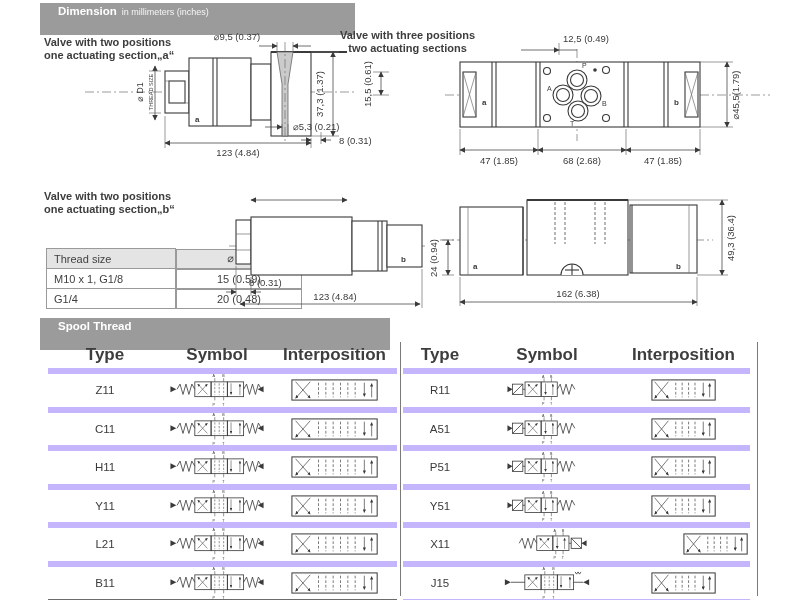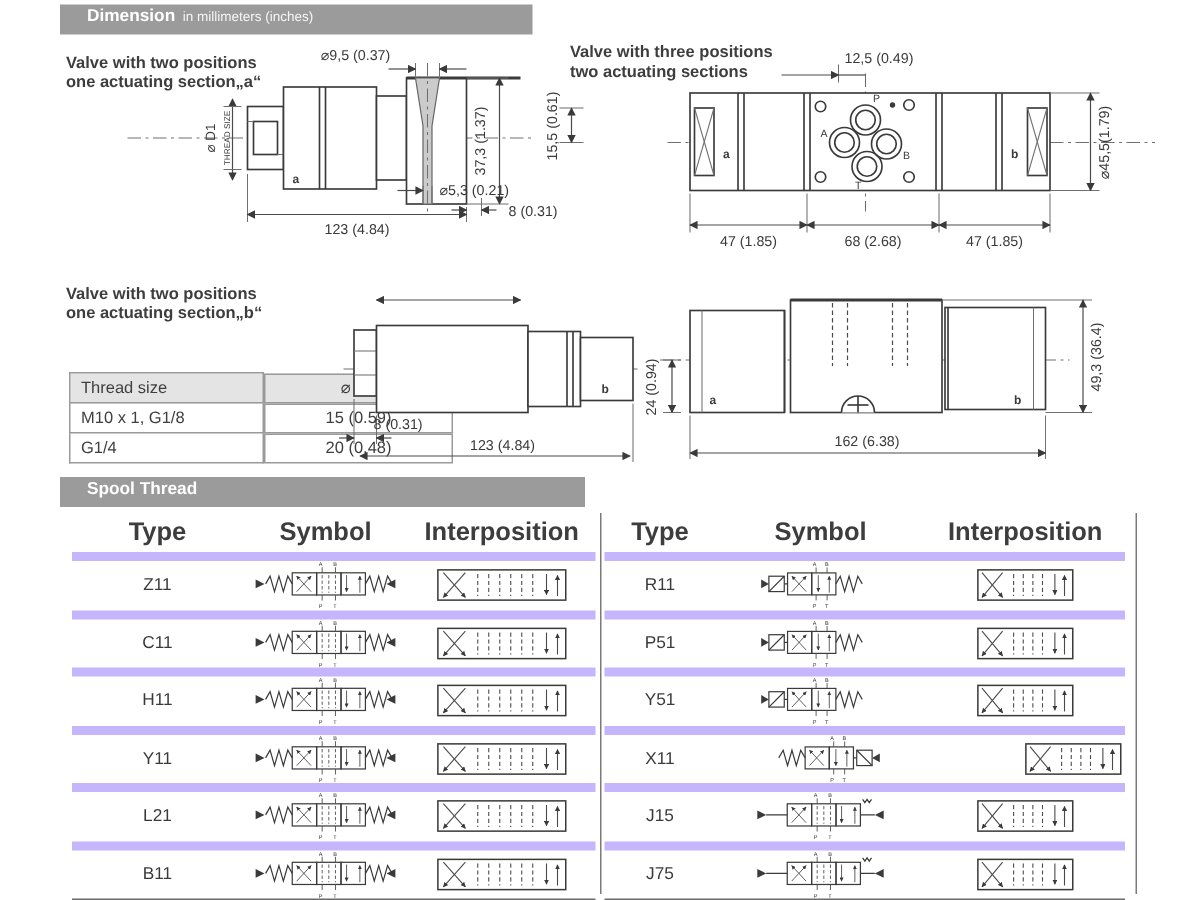--- a/index.html
+++ b/index.html
@@ -1,18 +1,18 @@
 <!DOCTYPE html>
 <html><head>
 <meta charset="utf-8">
 <style>
   html,body{margin:0;padding:0;background:#fff;}
   #page{position:relative;width:800px;height:600px;background:#ffffff;overflow:hidden;
         font-family:"Liberation Sans",sans-serif;color:#3a3a3a;}
-  .gbar{position:absolute;background:#9b9b9b;color:#fff;height:20px;line-height:16px;
+  .gbar{position:absolute;background:#9b9b9b;color:#fff;height:32px;line-height:16px;
         padding-left:18px;font-size:11px;white-space:nowrap;}
   .gbar b{font-weight:bold;font-size:11.5px;}
   .gbar span.sub{font-size:9px;opacity:.9;margin-left:5px;}
   .dhead{position:absolute;font-weight:bold;font-size:11px;line-height:13px;color:#3d3d3d;z-index:3;}
   svg{position:absolute;overflow:visible;}
   svg text{font-family:"Liberation Sans",sans-serif;fill:#3a3a3a;}
   .ln{stroke:#3a3a3a;stroke-width:1.1;fill:none;}
   .lnt{stroke:#3a3a3a;stroke-width:2;fill:none;}
   .thin{stroke:#6f6f6f;stroke-width:.7;fill:none;}
   .dim{stroke:#4a4a4a;stroke-width:.8;fill:none;}
@@ -228,21 +228,21 @@
     <line x1="256" y1="110" x2="256" y2="120" class="thin"></line>
     <line x1="110" y1="115" x2="256" y2="115" class="dim" marker-start="url(#arr)" marker-end="url(#arr)"></line>
     <text x="183" y="128" text-anchor="middle" class="dtx">123 (4.84)</text>
 
     <line x1="266" y1="104" x2="266" y2="116" class="thin"></line>
     <line x1="246" y1="112" x2="256" y2="112" class="dim" marker-end="url(#arr)"></line>
     <line x1="276" y1="112" x2="266" y2="112" class="dim" marker-end="url(#arr)"></line>
     <text x="284" y="116" class="dtx">8 (0.31)</text>
   </svg>
 
-  <div class="dhead" style="left:380px;top:29px;">
+  <div class="dhead" style="left:340px;top:29px;text-align:center;">
     <div>Valve with three positions</div>
     <div>two actuating sections</div>
   </div>
 
   <svg style="left:345px;top:25px;" width="435" height="150" viewBox="0 0 435 150">
     <path class="cl" d="M100,70 H425"></path>
     <path class="cl" d="M232,24 V116"></path>
     <rect x="115" y="37" width="240" height="65" class="ln white"></rect>
     <rect x="118" y="47" width="13" height="45" class="ln" fill="none"></rect>
     <line x1="118" y1="47" x2="131" y2="92" class="thin"></line>
@@ -494,46 +494,59 @@
             <use href="#v2r"></use>
           </svg>
         </div>
       <div class="c3">
           <svg class="symglyph" width="66" height="26">
             <use href="#ipS"></use>
           </svg>
         </div>
     </div>
     <div class="sp-row">
-      <div class="c1">P51</div>
+      <div class="c1">A51</div>
       <div class="c2">
           <svg class="symglyph" width="82" height="34">
             <use href="#v2r"></use>
           </svg>
         </div>
       <div class="c3">
           <svg class="symglyph" width="66" height="26">
             <use href="#ipS"></use>
           </svg>
         </div>
     </div>
     <div class="sp-row">
-      <div class="c1">Y51</div>
+      <div class="c1">P51</div>
       <div class="c2">
           <svg class="symglyph" width="82" height="34">
             <use href="#v2r"></use>
           </svg>
         </div>
       <div class="c3">
           <svg class="symglyph" width="66" height="26">
             <use href="#ipS"></use>
           </svg>
         </div>
     </div>
     <div class="sp-row">
+      <div class="c1">Y51</div>
+      <div class="c2">
+          <svg class="symglyph" width="82" height="34">
+            <use href="#v2r"></use>
+          </svg>
+        </div>
+      <div class="c3">
+          <svg class="symglyph" width="66" height="26">
+            <use href="#ipS"></use>
+          </svg>
+        </div>
+    </div>
+    <div class="sp-row">
       <div class="c1">X11</div>
       <div class="c2">
           <svg class="symglyph" width="82" height="34">
             <use href="#v2l"></use>
           </svg>
         </div>
       <div class="c3">
           <svg class="symglyph shift" width="66" height="26">
             <use href="#ipS"></use>
           </svg>

